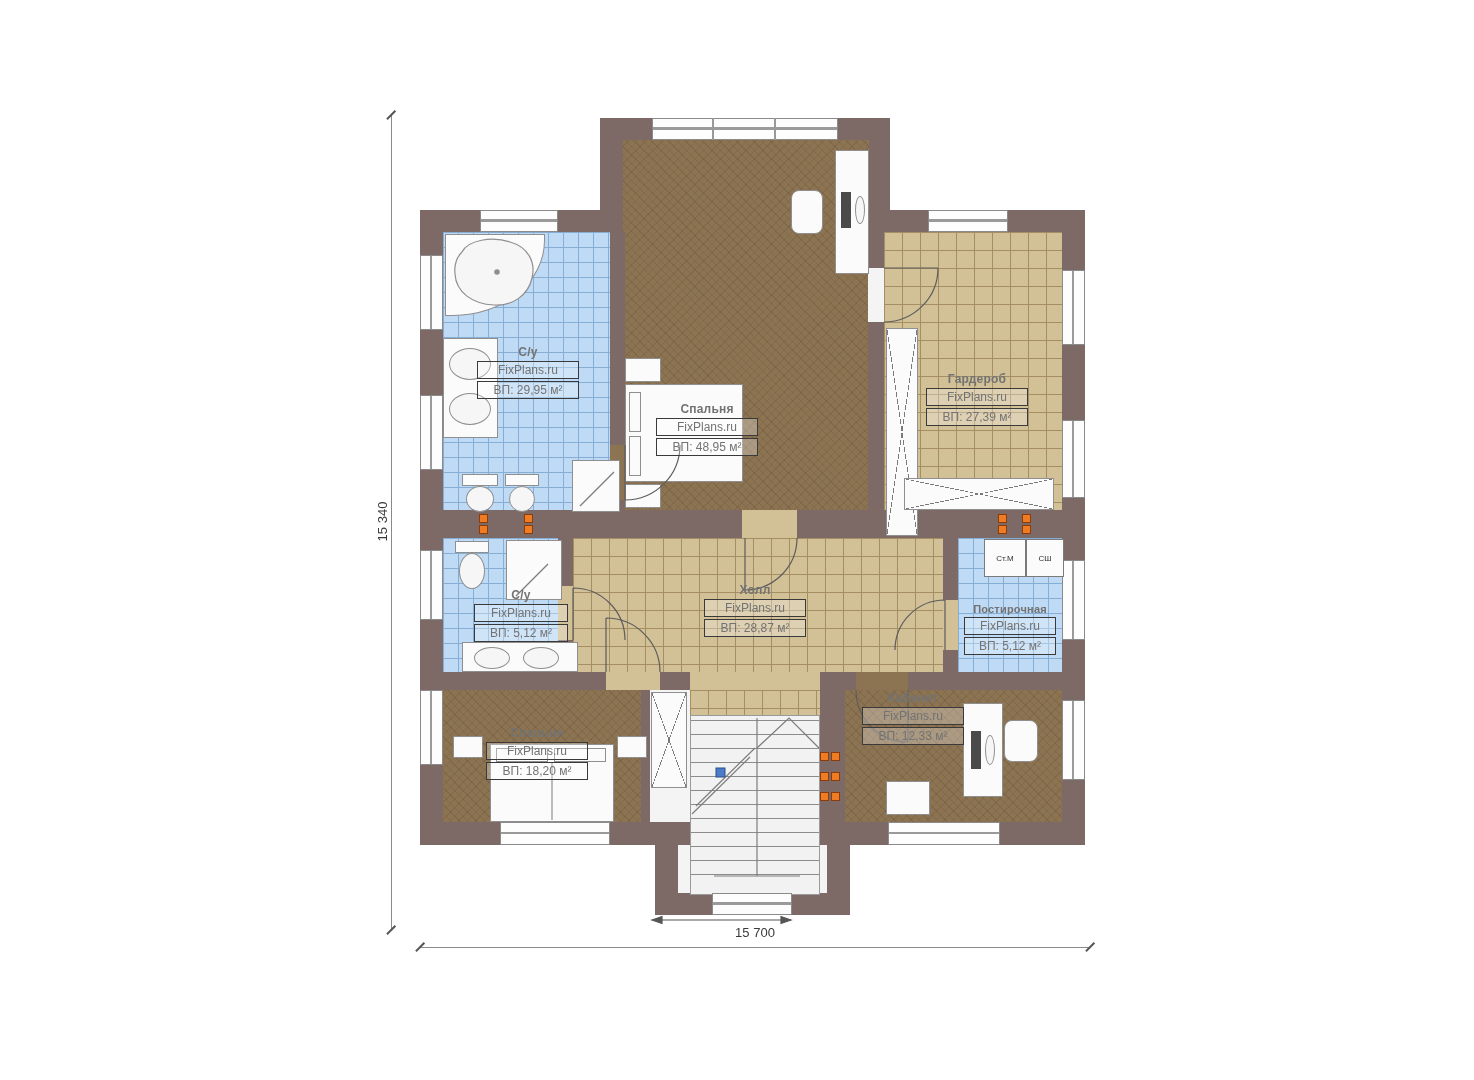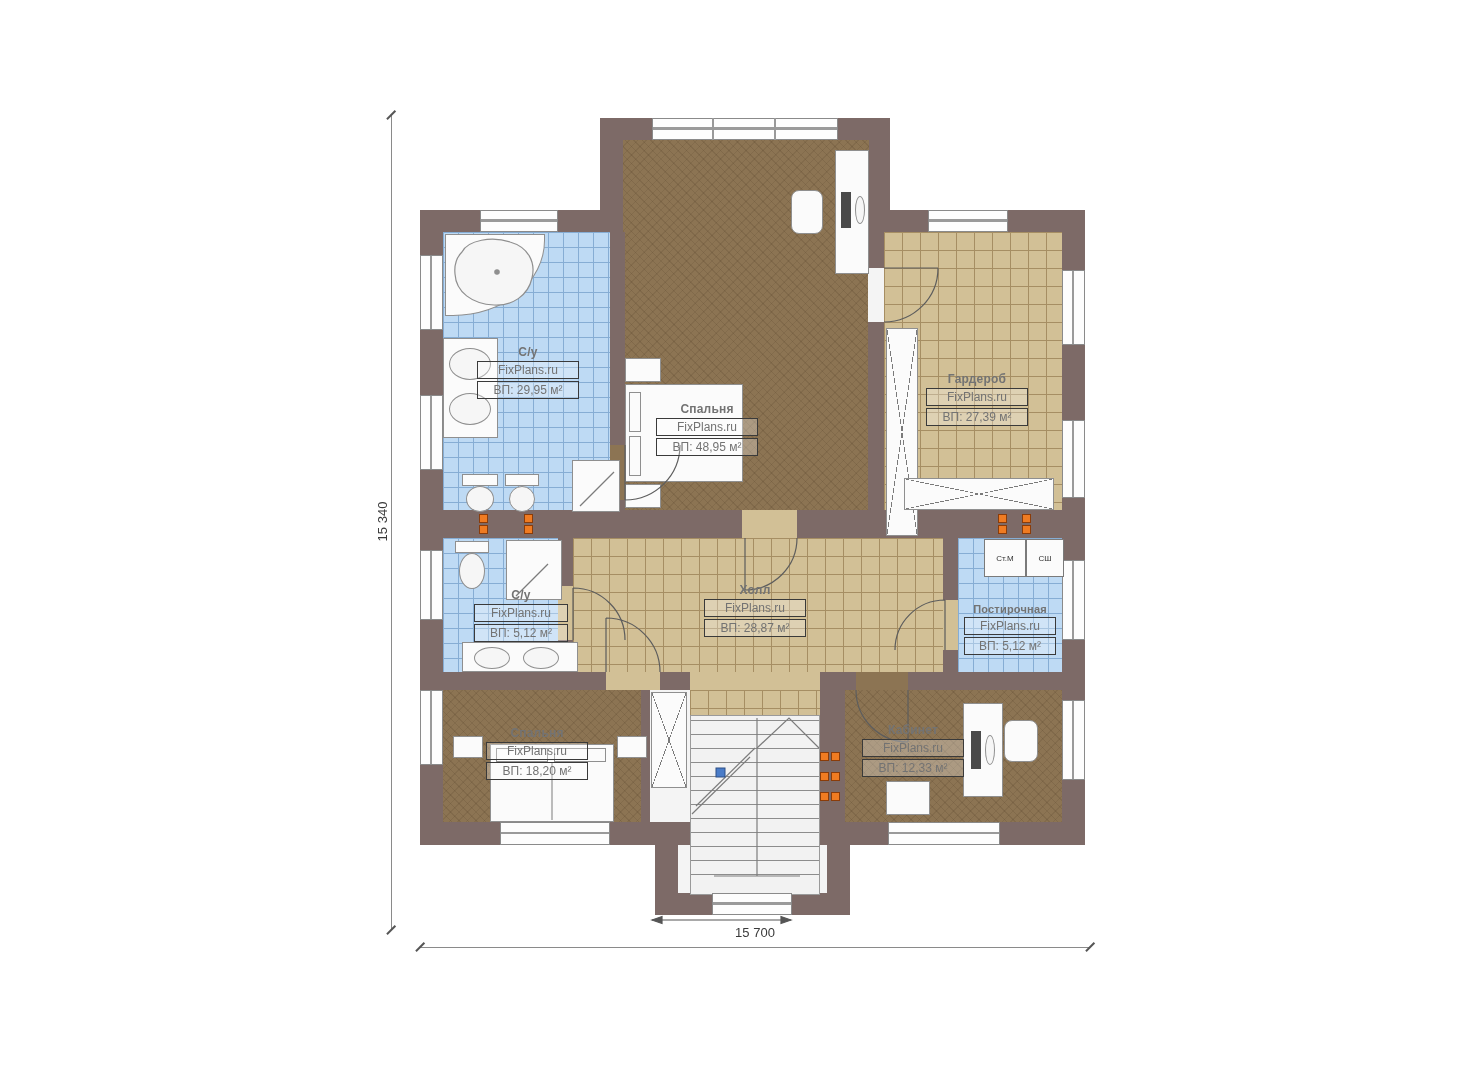--- a/index.html
+++ b/index.html
@@ -261,19 +261,19 @@
   <div class="room-label" style="left:955px;top:603px;width:110px;">
     <div class="rname" style="font-size:11px;">Постирочная</div>
     <span class="rbox" style="width:82px;">FixPlans.ru</span>
     <span class="rbox" style="width:82px;">ВП: 5,12 м²</span>
   </div>
   <div class="room-label" style="left:477px;top:726px;width:120px;">
     <div class="rname">Спальня</div>
     <span class="rbox">FixPlans.ru</span>
     <span class="rbox">ВП: 18,20 м²</span>
   </div>
-  <div class="room-label" style="left:853px;top:723px;width:120px;">
+  <div class="room-label" style="left:853px;top:691px;width:120px;">
     <div class="rname">Кабинет</div>
     <span class="rbox">FixPlans.ru</span>
     <span class="rbox">ВП: 12,33 м²</span>
   </div>
 
 </div>
 
 </body></html>

